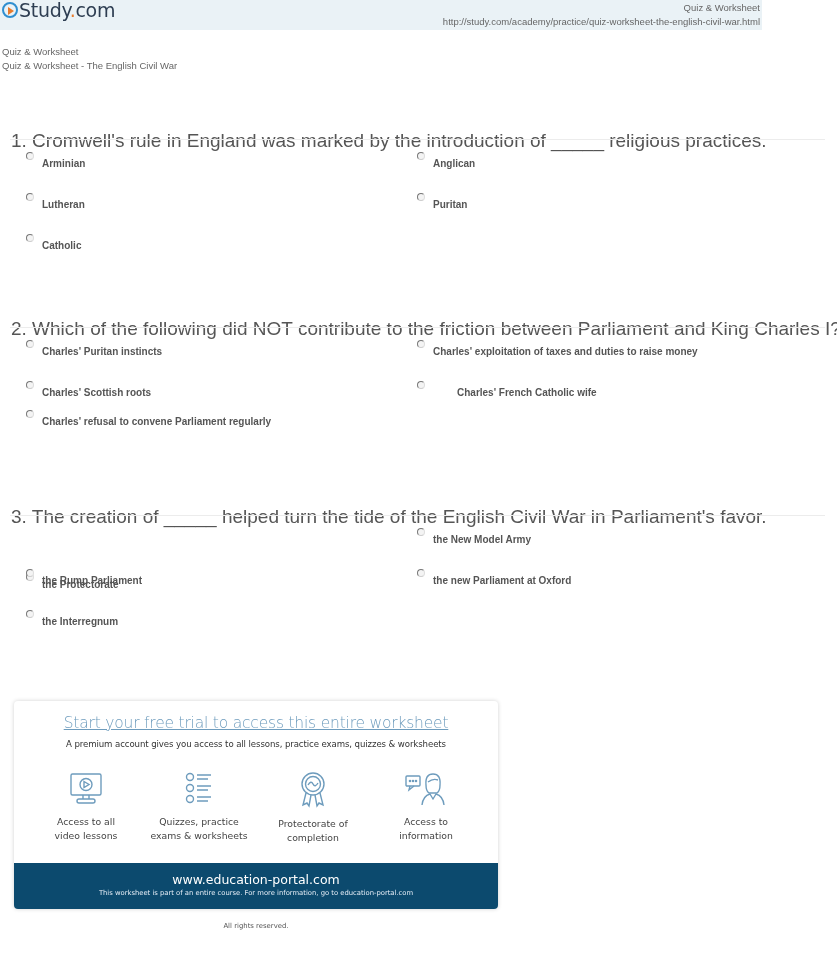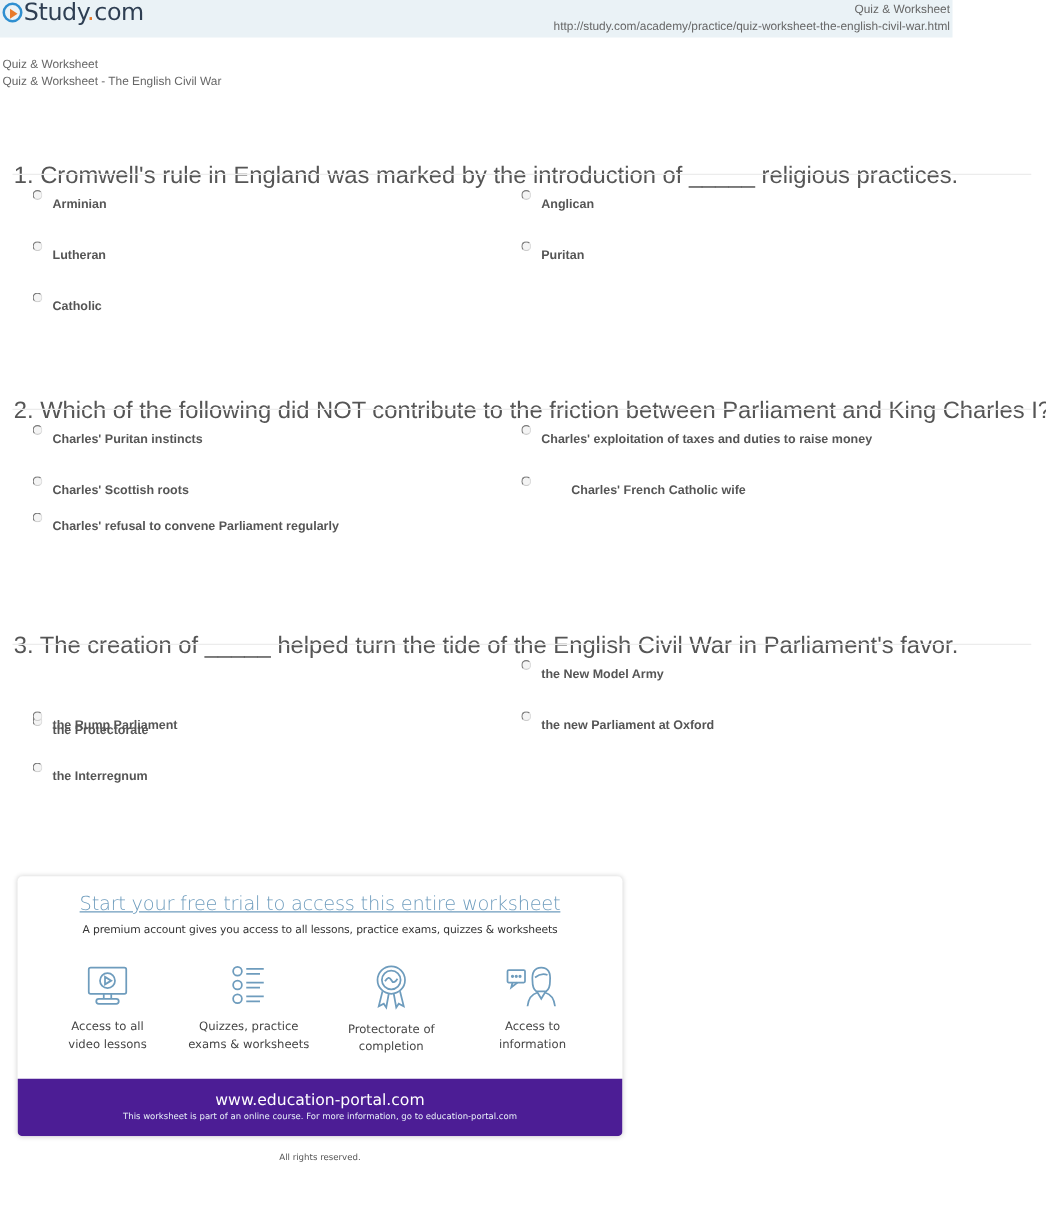--- a/index.html
+++ b/index.html
@@ -21,21 +21,21 @@
   .q-rule { position: absolute; left: 10px; width: 815px; height: 1px; background: #ececec; top: 21px; }
   .opt { position: absolute; display: flex; align-items: flex-start; font-size: 10px; font-weight: bold; color: #555; }
   .radio { width: 8px; height: 8px; border-radius: 50%; border: 1.5px solid #777; border-right-color: #ddd; border-bottom-color: #ccc; margin-right: 8px; margin-top: -6px; background: #f4f4f4; }
 
   .promo { position: absolute; left: 14px; top: 701px; width: 484px; height: 208px; background: #ffffff; border-radius: 4px; box-shadow: 0 0 4px rgba(0,0,0,0.18); overflow: hidden; }
   .promo-title { position: absolute; left: 0; width: 100%; top: 13px; text-align: center; font-family: "DejaVu Sans", sans-serif; font-size: 15.5px; color: #6e9cbd; font-weight: 300; letter-spacing: -0.2px; text-decoration: underline; }
   .promo-sub { position: absolute; left: 0; width: 100%; top: 38px; text-align: center; font-family: "DejaVu Sans", sans-serif; font-size: 8.6px; color: #333; letter-spacing: -0.1px; }
   .feat { position: absolute; top: 70px; width: 110px; text-align: center; }
   .feat svg { display: block; margin: 0 auto; }
   .feat-label { margin-top: 8px; font-family: "DejaVu Sans", sans-serif; font-size: 9.3px; color: #444; line-height: 14px; }
-  .promo-bar { position: absolute; left: 0; bottom: 0; width: 100%; height: 46px; background: #4c1d95; text-align: center; color: #fff; }
+  .promo-bar { position: absolute; left: 0; bottom: 0; width: 100%; height: 46px; background: #0c4a6e; text-align: center; color: #fff; }
   .promo-url { font-family: "DejaVu Sans", sans-serif; font-size: 12.5px; padding-top: 9px; }
   .promo-note { font-family: "DejaVu Sans", sans-serif; font-size: 6.8px; margin-top: 2px; color: #e6eef7; }
 
   .copyright { position: absolute; left: 14px; top: 921px; width: 484px; text-align: center; font-family: "DejaVu Sans", sans-serif; font-size: 6.9px; color: #555; line-height: 11px; }
 </style>
 </head>
 <body>
 
 <div class="header">
   <div class="logo">
@@ -185,19 +185,19 @@
       <path d="M18 34 Q19 25 26 23 L29 28 L32 23 Q39 25 40 34"></path>
     </svg>
     <div class="feat-label">
       <div>Access to</div>
       <div>information</div>
     </div>
   </div>
 
   <div class="promo-bar">
     <div class="promo-url">www.education-portal.com</div>
-    <div class="promo-note">This worksheet is part of an online course. For more information, go to education-portal.com</div>
+    <div class="promo-note">This worksheet is part of an entire course. For more information, go to education-portal.com</div>
   </div>
 </div>
 
 <div class="copyright">
   <div>All rights reserved.</div>
 </div>
 
 </body></html>

